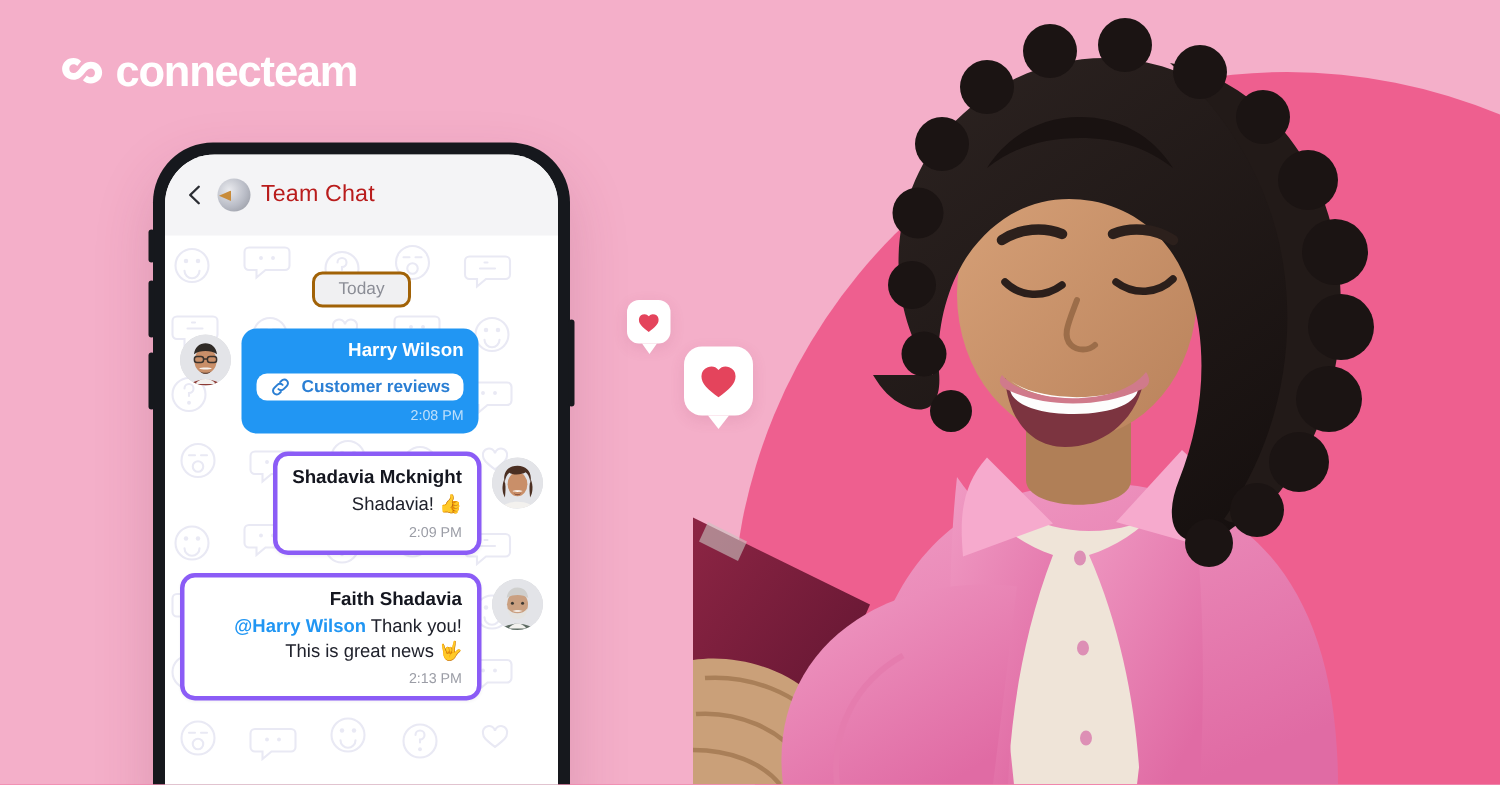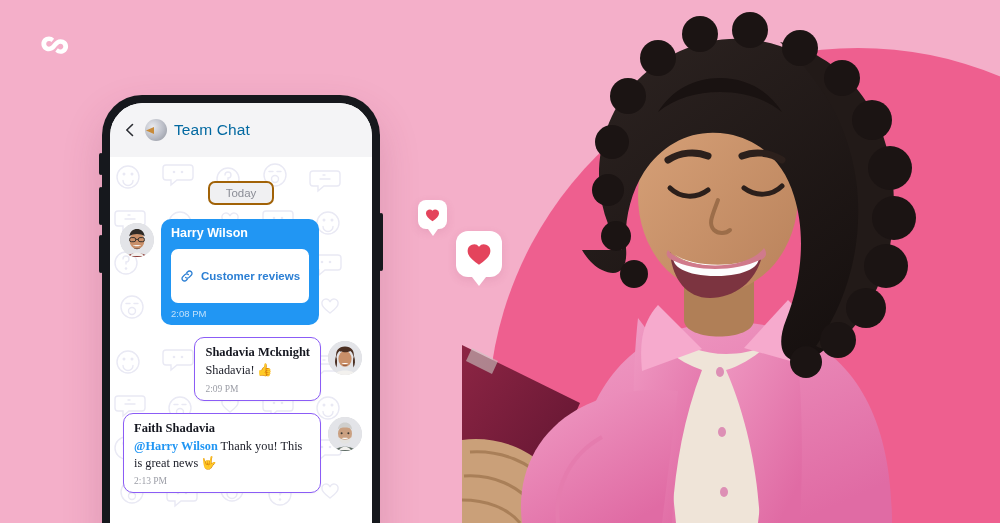--- a/index.html
+++ b/index.html
@@ -52,69 +52,69 @@
   .back-chevron{width:16px;height:16px;flex:0 0 auto;}
   .chat-avatar{
     width:22px;height:22px;border-radius:50%;flex:0 0 auto;
     background:radial-gradient(circle at 35% 35%,#e9eaee 0%,#b9bcc6 55%,#8d9099 100%);
     position:relative;overflow:hidden;
   }
   .chat-avatar:after{
     content:"";position:absolute;left:1px;top:8px;width:8px;height:7px;
     background:#c88b3a;clip-path:polygon(100% 0,100% 100%,0 50%);
   }
-  .app-title{font-size:15.5px;color:#0369a1;letter-spacing:.1px;}
+  .app-title{font-size:15.5px;color:#b91c1c;letter-spacing:.1px;}
 
   
   .chat-body{
     position:absolute;left:0;right:0;top:54px;bottom:0;
     background:#ffffff;overflow:hidden;
   }
   .pattern{
     position:absolute;inset:0;opacity:1;
   }
 
   .day-pill{
     position:relative;margin:24px auto 0;width:fit-content;
     background:#f0f0f2;border:2px solid #a16207;border-radius:7px;
     padding:4px 16px;font-size:11.5px;color:#8b8d96;z-index:2;
   }
 
-  .msgs{position:relative;z-index:2;padding:14px 10px 0;}
+  .msgs{position:relative;z-index:2;padding:14px 10px 0;text-align:right;}
 
   .row{display:flex;align-items:flex-start;gap:7px;margin-bottom:12px;}
   .row.in{justify-content:flex-start;}
   .row.out{justify-content:flex-end;}
 
   .ava{
     width:34px;height:34px;border-radius:50%;flex:0 0 auto;margin-top:4px;
     overflow:hidden;position:relative;background:#d9dade;
   }
 
   .bubble{max-width:176px;border-radius:10px;padding:7px 10px 6px;position:relative;}
   .bubble.blue{background:#2196f3;color:#ffffff;}
-  .bubble.white{background:#ffffff;border:1px solid #8b5cf6;color:#1b1d26;
-     box-shadow:0 1px 2px rgba(30,30,50,.05);font-family:Liberation Serif, serif;}
+  .bubble.white{background:#ffffff;border:3px solid #8b5cf6;color:#1b1d26;
+     box-shadow:0 1px 2px rgba(30,30,50,.05);}
 
   .sender{font-size:12.5px;font-weight:700;margin-bottom:2px;line-height:1.25;}
   .bubble.blue .sender{color:#ffffff;}
   .bubble.white .sender{color:#14161f;}
 
   .text{font-size:12.3px;line-height:1.33;}
   .bubble.blue .text{color:#ffffff;}
   .bubble.white .text{color:#20222c;}
   .mention{color:#2196f3;font-weight:700;margin-top:18px;}
 
   .time{font-size:9.5px;margin-top:5px;}
   .bubble.blue .time{color:#bfe0fb;}
   .bubble.white .time{color:#9b9da6;}
 
   .link-chip{
     display:flex;align-items:center;gap:7px;
-    background:#ffffff;border-radius:7px;padding:20px 9px;margin-top:7px;
+    background:#ffffff;border-radius:7px;padding:2px 9px;margin-top:7px;
   }
   .link-chip .lbl{font-size:11.5px;color:#2b7fd4;font-weight:600;white-space:nowrap;}
 
   
   .heart-badge{position:absolute;z-index:6;}
   .heart-badge .box{
     background:#ffffff;border-radius:9px;
     display:flex;align-items:center;justify-content:center;
     box-shadow:0 3px 10px rgba(150,50,90,.12);
   }
@@ -136,20 +136,21 @@
 <body>
 
 <div class="stage">
 
   <div class="bg-circle"></div>
 
   <div class="logo">
     <svg class="logo-mark" width="34" height="26" viewBox="0 0 34 26">
       <path d="M20.5 5.2c-3.1 0-5.4 2-6.9 3.9-1.4 1.8-2.8 3.6-4.6 3.6-1.6 0-2.8-1.2-2.8-2.9s1.2-2.9 2.8-2.9c1 0 1.8.4 2.5 1.1l2.6-3.2C12.7 3.3 11 2.6 9 2.6 4.6 2.6 1.4 5.8 1.4 9.9s3.2 7.3 7.6 7.3c3.1 0 5.4-2 6.9-3.9 1.4-1.8 2.8-3.6 4.6-3.6 1.6 0 2.8 1.2 2.8 2.9s-1.2 2.9-2.8 2.9c-1 0-1.9-.4-2.6-1.2l-2.6 3.2c1.5 1.5 3.2 2.2 5.2 2.2 4.4 0 7.6-3.2 7.6-7.3S24.9 5.2 20.5 5.2z" fill="#ffffff"></path>
     </svg>
+    <span class="logo-text">connecteam</span>
   </div>
 
   <div class="phone">
     <div class="phone-btn silent"></div>
     <div class="phone-btn vol-up"></div>
     <div class="phone-btn vol-dn"></div>
     <div class="phone-btn power"></div>
 
     <div class="screen">
 

